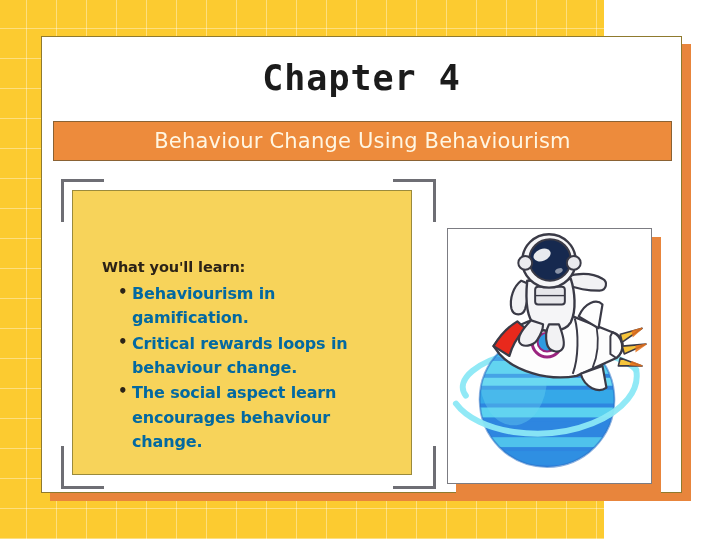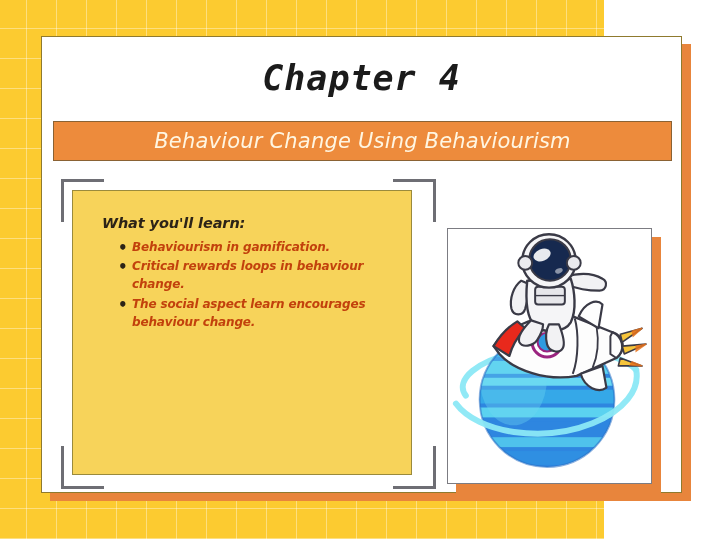--- a/index.html
+++ b/index.html
@@ -17,21 +17,20 @@
   #slide {
     position: relative;
     width: 604px;
     height: 539px;
     background-color: #FCCB30;
     background-image:
       linear-gradient(to right, rgba(255,255,255,0.38) 1.5px, transparent 1.5px),
       linear-gradient(to bottom, rgba(255,255,255,0.38) 1.5px, transparent 1.5px);
     background-size: 30px 30px;
     background-position: -4px -2px;
-    font-style: italic;
   }
 
   
   .card-shadow {
     position: absolute;
     left: 50px;
     top: 44px;
     width: 641px;
     height: 457px;
     background: #E8853C;
@@ -119,42 +118,42 @@
 
   .yellow-panel {
     position: absolute;
     left: 11px;
     top: 11px;
     width: 340px;
     height: 285px;
     background: #F7D35A;
     border: 1px solid #9A8A3C;
     box-sizing: border-box;
-    padding: 24px 20px 0 29px;
+    padding: 68px 20px 0 29px;
   }
 
   .learn-heading {
     font-family: "DejaVu Sans", "Liberation Sans", sans-serif;
     font-size: 14.5px;
     font-weight: bold;
     color: #2C2317;
     margin: 0 0 7px 0;
     letter-spacing: -0.1px;
   }
   .learn-list {
     list-style: none;
     margin: 0;
     padding: 0 0 0 16px;
   }
   .learn-list li {
     position: relative;
     font-family: "DejaVu Sans", "Liberation Sans", sans-serif;
-    font-size: 12px;
+    font-size: 16px;
     font-weight: bold;
-    color: #c2410c;
+    color: #0369a1;
     line-height: 1.52;
     padding-left: 14px;
     margin-bottom: 1px;
     letter-spacing: -0.15px;
   }
   .learn-list li::before {
     content: "\2022";
     position: absolute;
     left: 0;
     top: -1px;

